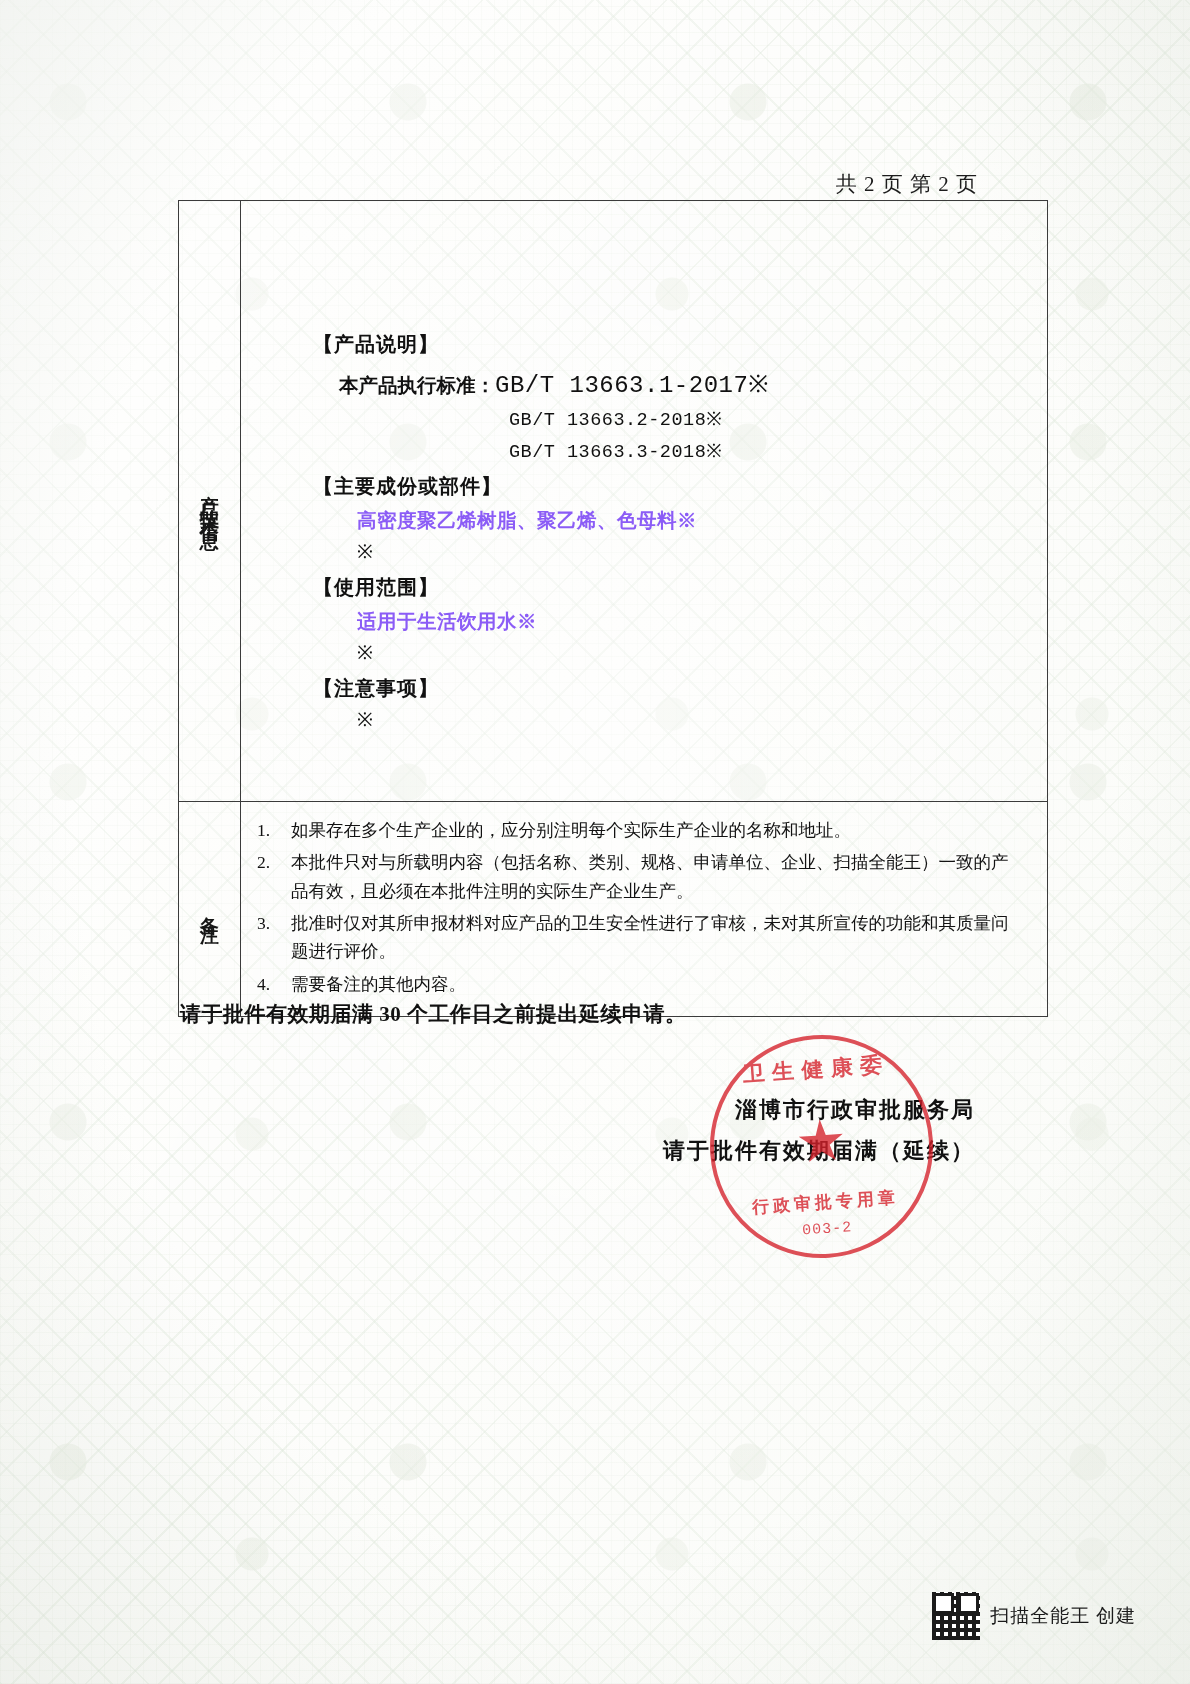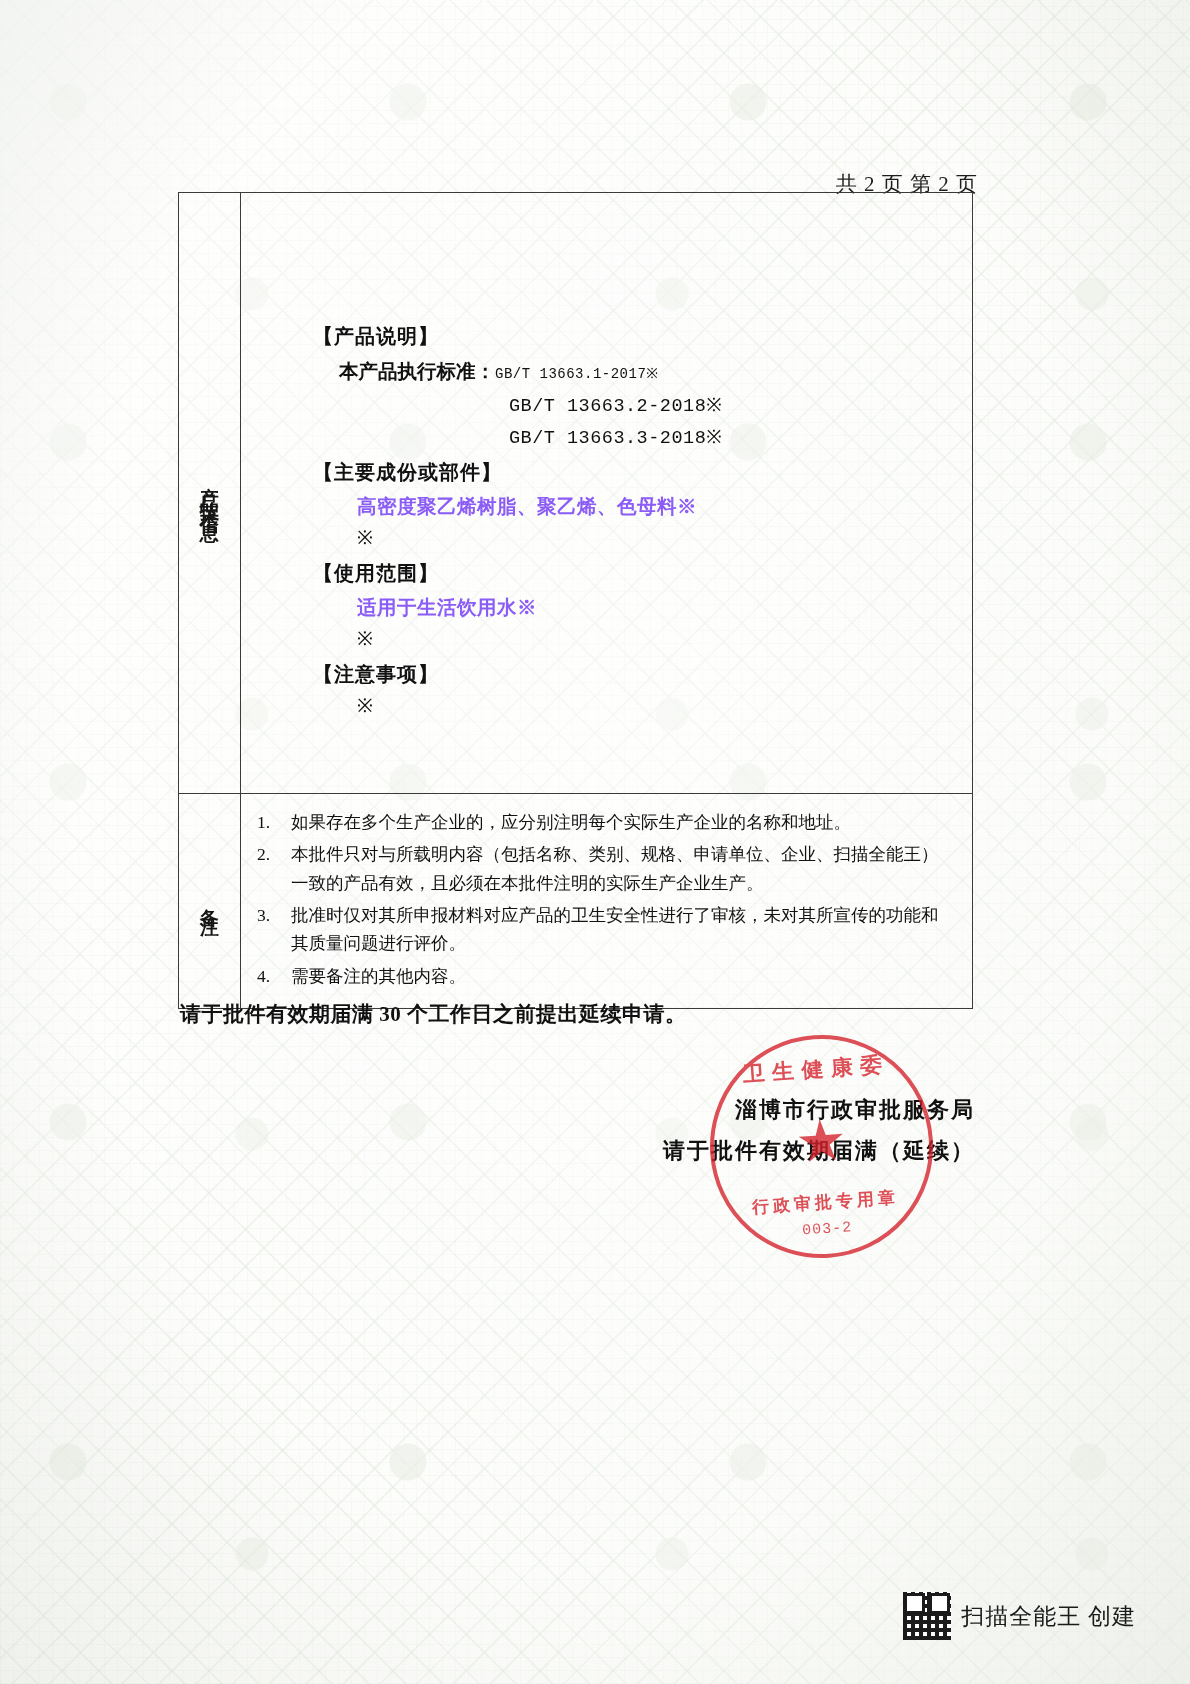--- a/index.html
+++ b/index.html
@@ -58,22 +58,22 @@
     letter-spacing: 1px;
     color: #1c1c1c;
     font-family: "Liberation Serif", serif;
     white-space: nowrap;
   }
 
   
   .tbl {
     position: absolute;
     left: 178px;
-    top: 192px;
-    width: 795px;
+    top: 200px;
+    width: 870px;
     border: 1.6px solid #3b3b3b;
     box-sizing: border-box;
     background: transparent;
   }
   .row {
     display: flex;
     box-sizing: border-box;
   }
   .row.first { border-bottom: 1.6px solid #3b3b3b; }
   .label-cell {
@@ -122,21 +122,21 @@
     font-size: 19.5px;
     font-weight: 700;
     margin-top: 8px;
     margin-left: 26px;
     color: #111;
     white-space: nowrap;
   }
   .std-mono {
     font-family: "Liberation Mono", monospace;
     font-weight: 400;
-    font-size: 14px;
+    font-size: 24px;
     letter-spacing: 0.5px;
   }
   .std-line {
     font-size: 18.5px;
     margin-top: 6px;
     margin-left: 196px;
     color: #111;
     font-family: Liberation Mono, monospace;
     letter-spacing: 0.5px;
     white-space: nowrap;
@@ -273,21 +273,21 @@
   .qr::before, .qr::after {
     content: "";
     position: absolute;
     width: 15px; height: 15px;
     border: 3px solid #1b1b1b;
     background: #fff;
   }
   .qr::before { left: 1px; top: 1px; }
   .qr::after  { right: 1px; top: 1px; }
   .footer-text {
-    font-size: 23px;
+    font-size: 19px;
     color: #1b1b1b;
     letter-spacing: 1px;
     font-family: "Liberation Serif", serif;
   }
 </style>
 </head>
 <body>
 
 <div id="paper"></div>
 <div id="vignette"></div>

